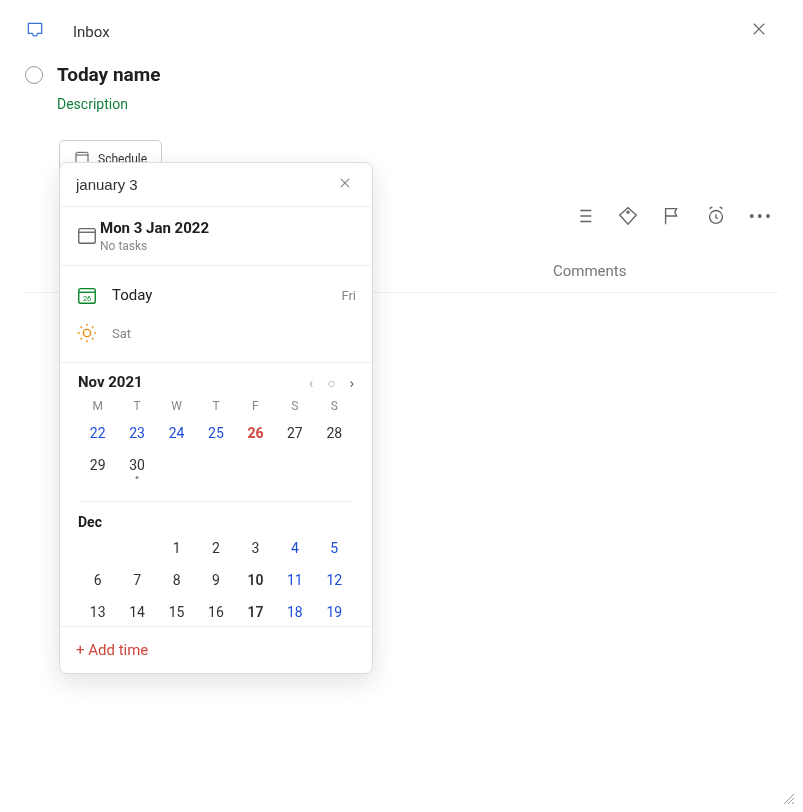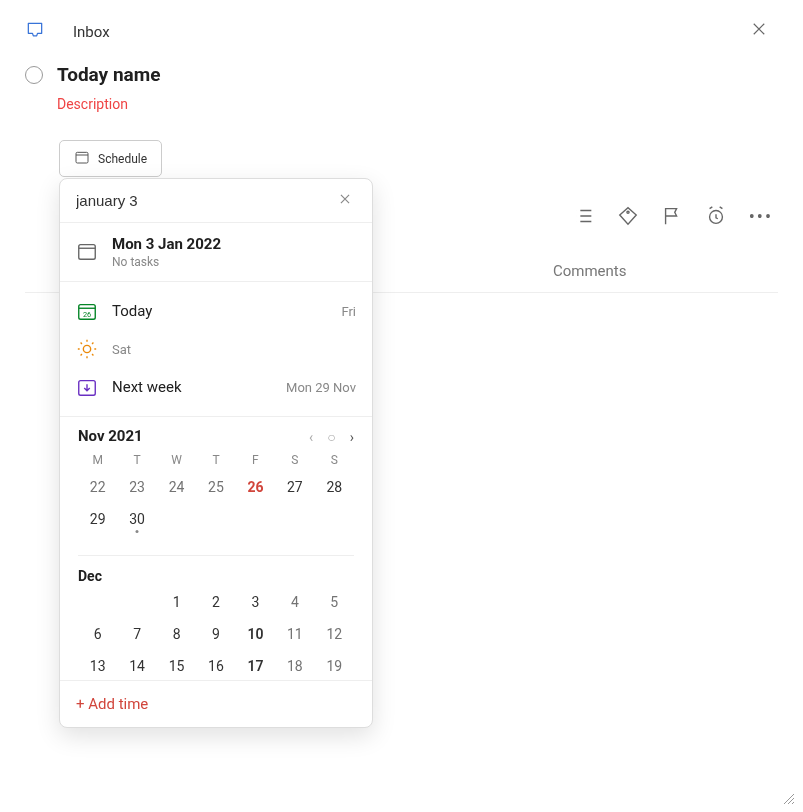--- a/index.html
+++ b/index.html
@@ -26,47 +26,47 @@
       display: flex;
       align-items: flex-start;
       padding: 10px 25px;
       gap: 14px;
     }
     .task-circle {
       width: 18px; height: 18px; border: 1.5px solid #999; border-radius: 50%;
       margin-top: 3px; flex-shrink: 0; cursor: pointer;
     }
     .task-name { font-size: 19px; font-weight: 700; color: #202020; }
-    .task-desc { font-size: 14px; color: #ef4444; margin-top: 10px; }
+    .task-desc { font-size: 14px; color: #15803d; margin-top: 10px; }
     .schedule-section {
       margin-left: 59px; margin-top: 18px; position: relative;
     }
     .schedule-btn {
       display: inline-flex; align-items: center; gap: 8px;
       border: 1px solid #ccc; border-radius: 5px;
       padding: 8px 14px; cursor: pointer; background: #fff;
       font-size: 12px; color: #333;
     }
     .picker {
-      position: absolute; top: 38px; left: 0;
+      position: absolute; top: 22px; left: 0;
       width: 314px; background: #fff;
       border: 1px solid #ddd; border-radius: 8px;
       box-shadow: 0 8px 24px rgba(0,0,0,0.12);
       z-index: 10;
     }
     .picker-search {
       display: flex; align-items: center; padding: 12px 16px;
       border-bottom: 1px solid #eee;
     }
     .picker-search input {
       border: none; outline: none; font-size: 15px; flex: 1; color: #333;
     }
     .clear-x { cursor: pointer; color: #888; font-size: 16px; padding: 0 4px; }
     .date-result {
-      display: flex; align-items: center; gap: 14px;
+      display: flex; align-items: center; gap: 2px;
       padding: 12px 16px; border-bottom: 1px solid #eee;
     }
     .date-result-icon { width: 22px; height: 22px; }
     .date-result-main { font-weight: 700; font-size: 15px; }
     .date-result-sub { font-size: 12px; color: #888; margin-top: 2px; }
     .quick-options { border-bottom: 1px solid #eee; padding: 10px 0; }
     .quick-option {
       display: flex; align-items: center; padding: 8px 16px;
       gap: 14px; cursor: pointer;
     }
@@ -74,21 +74,21 @@
     .quick-label { flex: 1; font-size: 15px; font-weight: 400; }
     .quick-day { font-size: 13px; color: #888; }
     .calendar { padding: 10px 18px 6px 18px; }
     .cal-header { display: flex; align-items: flex-end; justify-content: space-between; margin-bottom: 8px; }
     .cal-month { font-weight: 700; font-size: 15px; }
     .cal-nav { display: flex; gap: 14px; align-items: center; }
     .cal-nav span { cursor: pointer; color: #aaa; font-size: 14px; }
     .cal-grid   { display: grid; grid-template-columns: repeat(7, 1fr); text-align: center; row-gap: 16px; }
     .cal-dow    { color: #888; font-size: 12px; }
     .cal-day    { font-size: 14px; color: #333; cursor: pointer; position: relative; }
-    .cal-day.faded { color: #737373; }
+    .cal-day.faded { color: #1d4ed8; }
     .cal-day.today { color: #d1453b; font-weight: 700; }
     .cal-day.dot::after {
       content: ''; position: absolute; bottom: -6px; left: 50%;
       transform: translateX(-50%); width: 3px; height: 3px;
       background: #888; border-radius: 50%;
     }
     .month-sub {
       font-weight: 700; font-size: 14px;
       border-top: 1px solid #eee; padding-top: 12px; margin: 28px 0 10px 0;
     }
@@ -189,30 +189,20 @@
         <span class="quick-day">Fri</span>
       </div>
       <div class="quick-option">
         <span class="quick-icon">
           <svg width="22" height="22" viewBox="0 0 24 24" fill="none" stroke="#eb8909" stroke-width="1.5">
             <circle cx="12" cy="12" r="4"></circle>
             <path d="M12 2v2M12 20v2M2 12h2M20 12h2M5 5l1.5 1.5M17.5 17.5L19 19M5 19l1.5-1.5M17.5 6.5L19 5"></path>
           </svg>
         </span>
         <span class="quick-day">Sat</span>
-      </div>
-      <div class="quick-option">
-        <span class="quick-icon">
-          <svg width="22" height="22" viewBox="0 0 24 24" fill="none" stroke="#692ec2" stroke-width="1.5">
-            <rect x="3" y="5" width="18" height="16" rx="2"></rect>
-              <path d="M9 13l3 3 3-3M12 9v7"></path>
-          </svg>
-        </span>
-        <span class="quick-label">Next week</span>
-        <span class="quick-day">Mon 29 Nov</span>
       </div>
     </div>
 
     <div class="calendar">
       <div class="cal-header">
         <span class="cal-month">Nov 2021</span>
         <div class="cal-nav">
           <span>‹</span>
           <span>○</span>
           <span style="color:#555">›</span>

